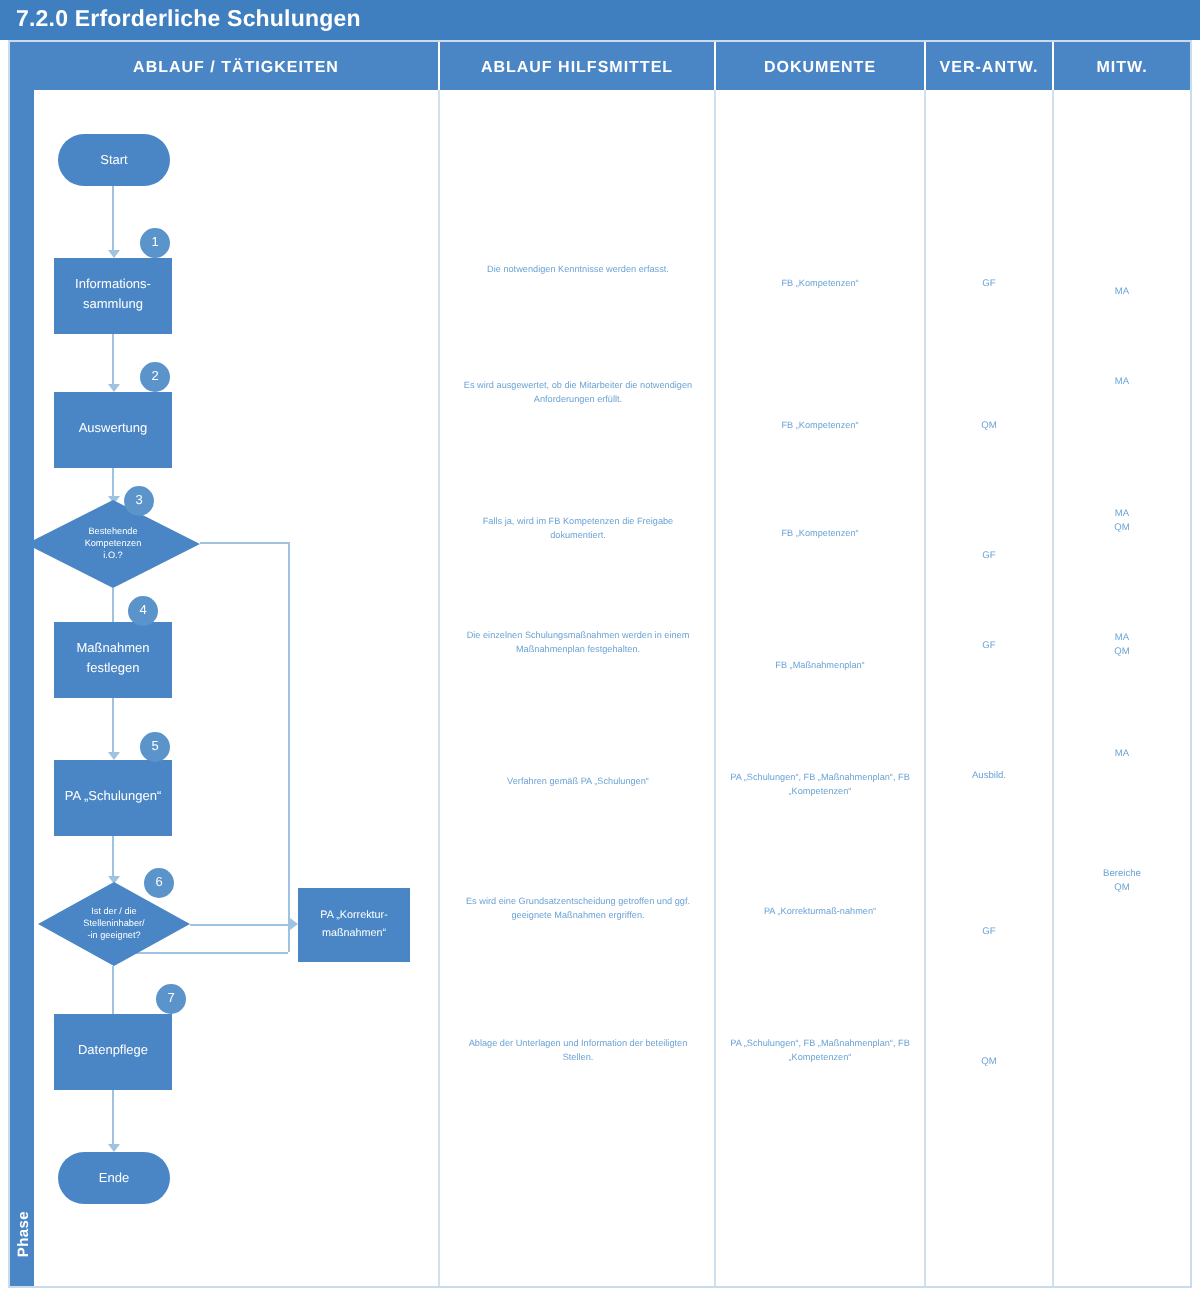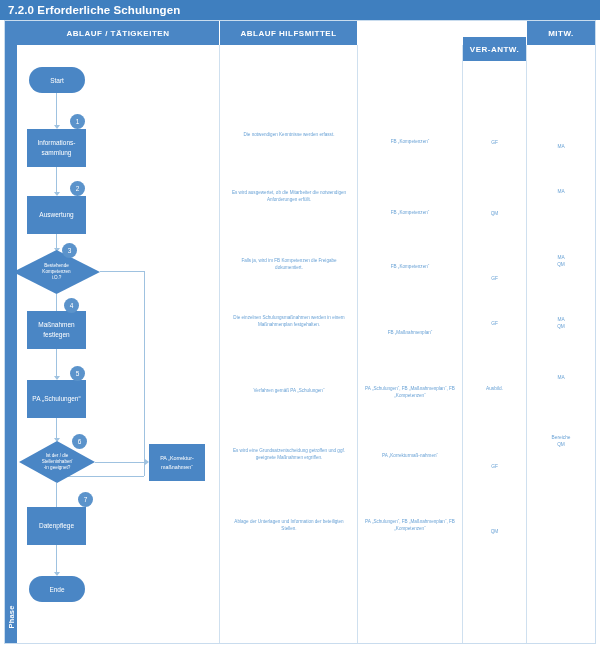--- a/index.html
+++ b/index.html
@@ -113,21 +113,22 @@
   </div>
 
   <div class="frame"></div>
 
   <div class="phase-band">
     <div class="phase-label">Phase</div>
   </div>
 
   <div class="hdr" style="left:220px;width:137px;">ABLAUF HILFSMITTEL</div>
   <div class="hdr" style="left:17px;width:202px;">ABLAUF / TÄTIGKEITEN</div>
-  <div class="hdr" style="left:463px;width:63px;margin-top:16px;">VER-ANTW.</div>
+  <div class="hdr" style="left:358px;width:104px;">DOKUMENTE</div>
+  <div class="hdr" style="left:463px;width:63px;">VER-ANTW.</div>
   <div class="hdr" style="left:527px;width:68px;text-align:right;">MITW.</div>
 
   <div class="hdr-sep" style="left:219px;"></div>
   <div class="hdr-sep" style="left:357px;"></div>
   <div class="hdr-sep" style="left:462px;"></div>
   <div class="hdr-sep" style="left:526px;"></div>
 
   <div class="colsep" style="left:219px;"></div>
   <div class="colsep" style="left:357px;"></div>
   <div class="colsep" style="left:462px;"></div>

